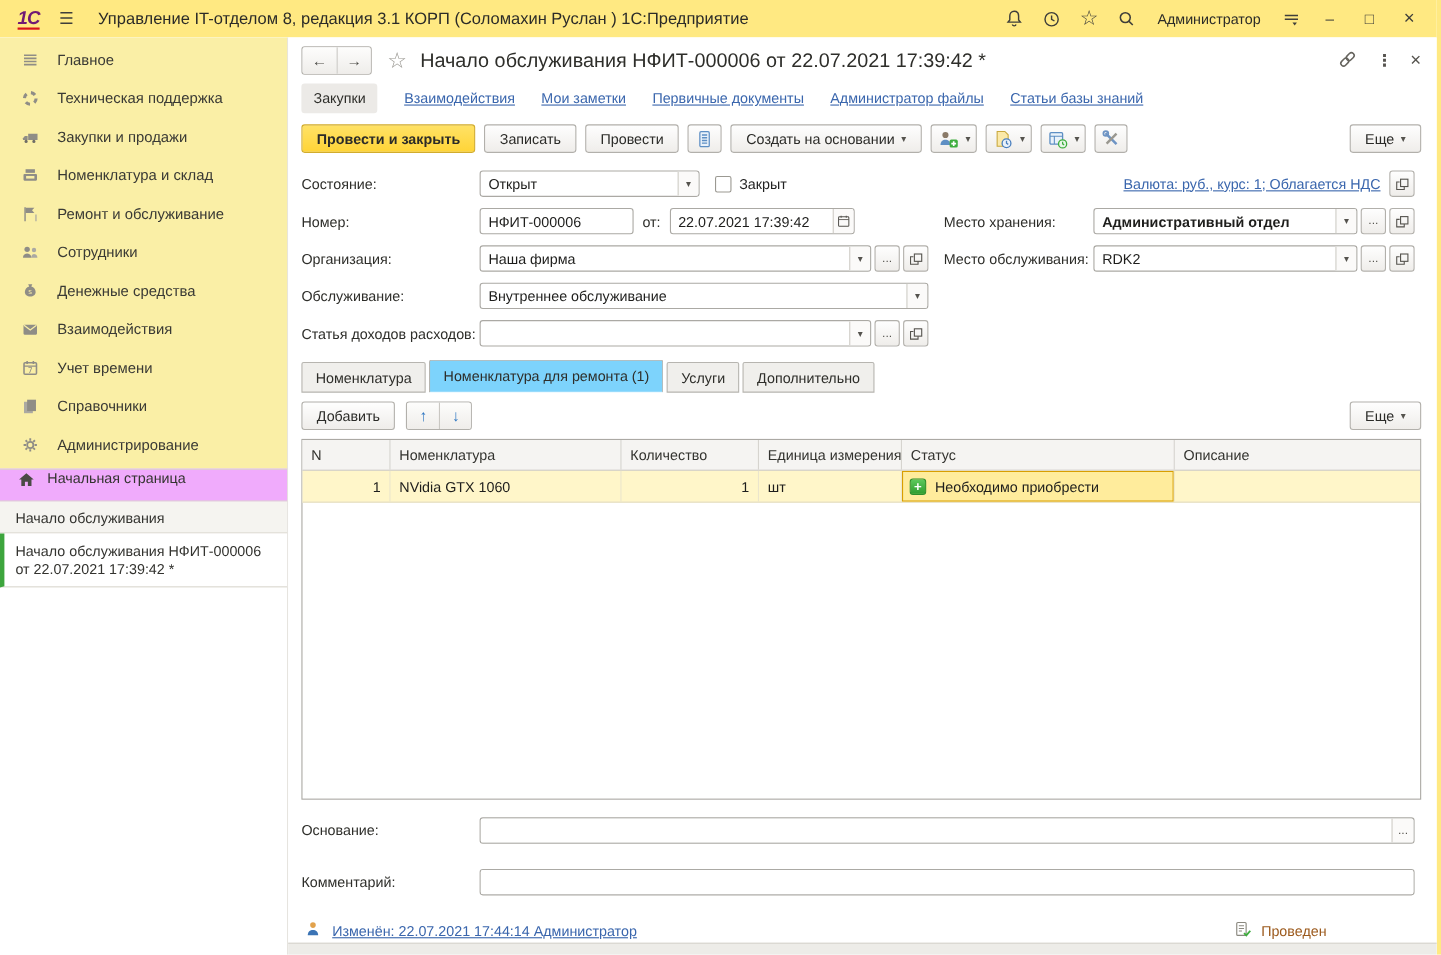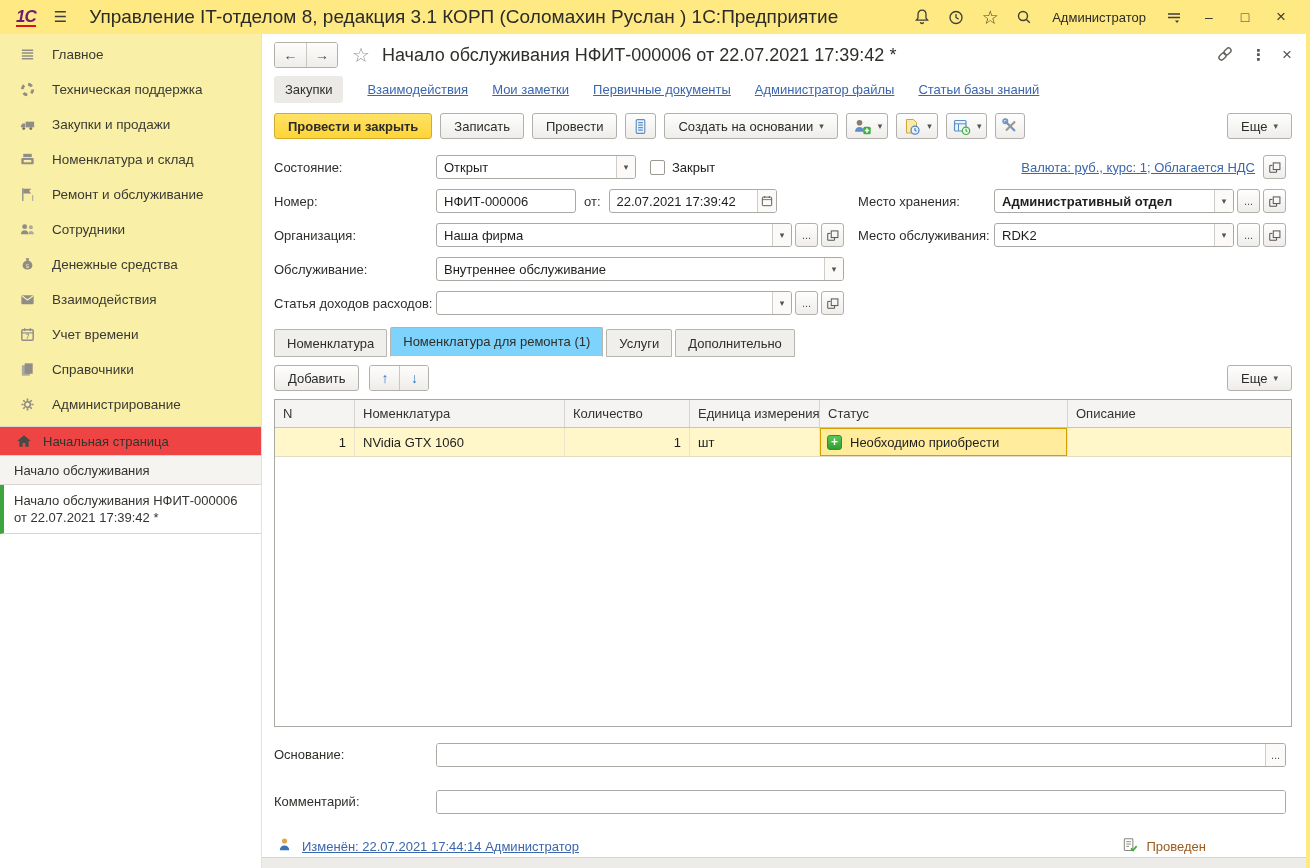--- a/index.html
+++ b/index.html
@@ -9,36 +9,36 @@
     font-family:"Liberation Sans","DejaVu Sans",sans-serif;
     font-size:13px; color:#222; background:#fff;
   }
   .window { width:1310px; height:868px; display:flex; flex-direction:column;
     border-right:4px solid #FFE982; }
 
   
   .titlebar { height:34px; flex:none; background:#FFE982; display:flex; align-items:center; padding:0 10px 0 16px; }
   .logo { color:#701a75; font-weight:bold; font-size:17px; font-style:italic; letter-spacing:-1px; margin-right:18px; border-bottom:2px solid #D8141A; line-height:17px; }
   .tb-menu { font-size:15px; color:#3E3E3A; margin-right:22px; cursor:default; }
-  .tb-title { font-size:19px; color:#2B2B28; }
+  .tb-title { font-size:15px; color:#2B2B28; }
   .tb-right { margin-left:auto; display:flex; align-items:center; gap:6px; }
   .tb-ic { width:28px; height:26px; display:flex; align-items:center; justify-content:center; }
   .tb-user { color:#2B2B28; margin:0 8px; }
   .tb-ctl { width:30px; height:26px; display:flex; align-items:center; justify-content:center; color:#3E3E3A; font-size:14px; }
   .star-glyph { font-size:19px; color:#3E3E3A; line-height:19px; }
 
   
   .app-body { flex:1; display:flex; min-height:0; }
 
   
   .sidebar { width:262px; flex:none; background:#fff; display:flex; flex-direction:column; border-right:1px solid #E4E2DC; }
   .side-menu { background:#FAEFA6; padding:3px 0 4px; }
   .side-item { height:35px; display:flex; align-items:center; padding-left:18px; gap:15px; color:#3A3A35; font-size:13.5px; cursor:default; }
   .side-ic { width:19px; height:18px; flex:none; display:flex; align-items:center; justify-content:center; }
-  .side-home { background:#ef4444; border-top:1px solid #D9D6CE; border-bottom:1px solid #D9D6CE; height:30px; display:flex; align-items:center; gap:10px; padding-left:14px; color:#33332F; }
+  .side-home { background:#f0abfc; border-top:1px solid #D9D6CE; border-bottom:1px solid #D9D6CE; height:30px; display:flex; align-items:flex-start; gap:10px; padding-left:14px; color:#33332F; }
   .side-group { background:#F5F4F0; border-bottom:1px solid #D9D6CE; height:29px; display:flex; align-items:center; padding-left:14px; color:#33332F; }
   .side-doc { background:#fff; border-left:4px solid #3DA53D; border-bottom:1px solid #D9D6CE; padding:7px 8px 7px 10px; line-height:17px; color:#33332F; }
 
   
   .main { flex:1; min-width:0; display:flex; flex-direction:column; background:#fff; }
 
   .doc-header { display:flex; align-items:center; padding:8px 14px 6px 12px; }
   .nav-group { display:flex; border:1px solid #B2B0AB; border-radius:3px; overflow:hidden; }
   .nav-btn { width:31px; height:24px; display:flex; align-items:center; justify-content:center; background:linear-gradient(#FDFDFC,#EFEDEA); color:#4A4A45; font-size:14px; }
   .nav-btn + .nav-btn { border-left:1px solid #C9C7C2; }

